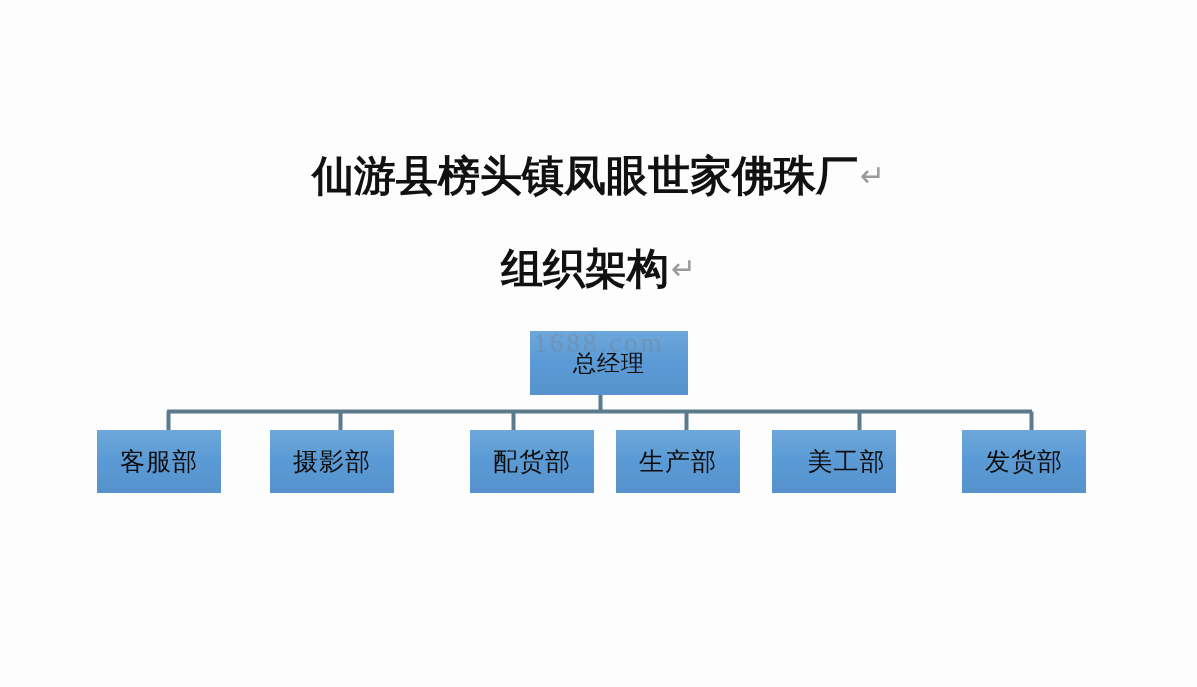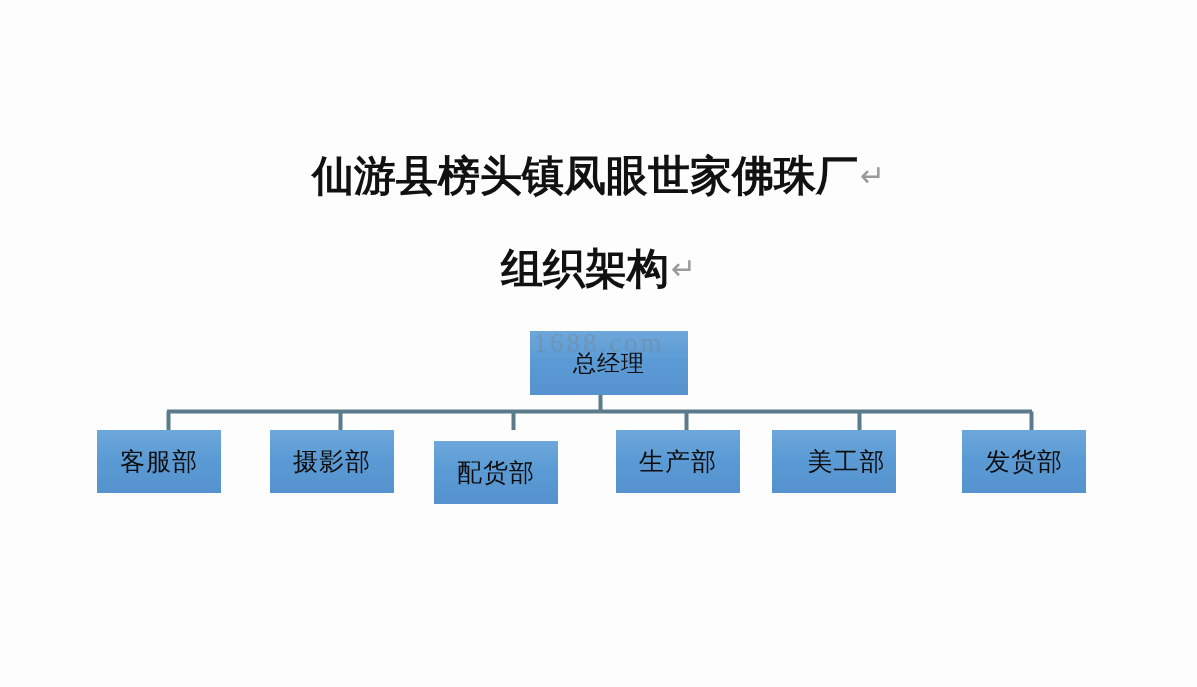--- a/index.html
+++ b/index.html
@@ -138,21 +138,21 @@
     <span>总经理</span>
   </div>
   <div class="watermark">1688.com</div>
 
   <div class="node node-dept" style="left:97px;">
     <span>客服部</span>
   </div>
   <div class="node node-dept" style="left:270px;">
     <span>摄影部</span>
   </div>
-  <div class="node node-dept" style="left:434px;margin-top:11px;">
+  <div class="node node-dept" style="left:470px;">
     <span>配货部</span>
   </div>
   <div class="node node-dept" style="left:616px;">
     <span>生产部</span>
   </div>
   <div class="node node-dept" style="left:772px;padding-left:25px;">
     <span>美工部</span>
   </div>
   <div class="node node-dept" style="left:962px;">
     <span>发货部</span>

